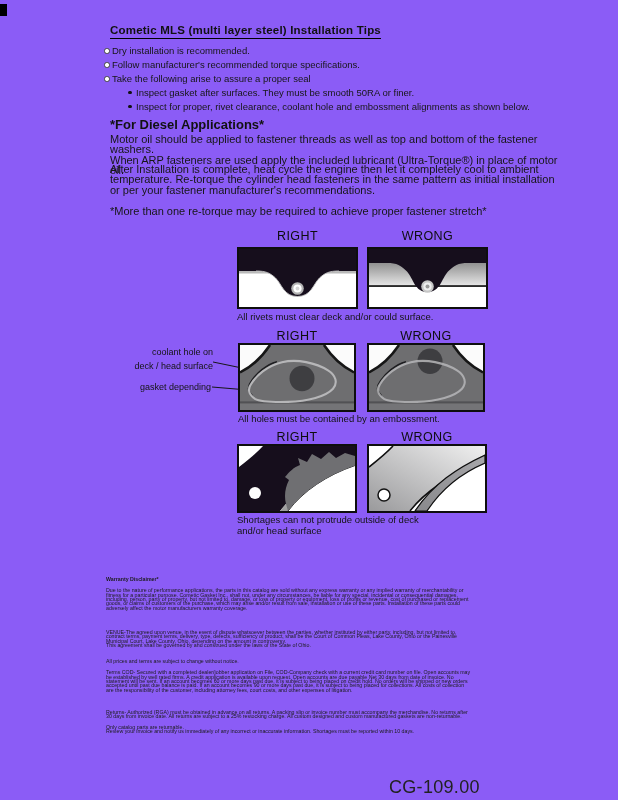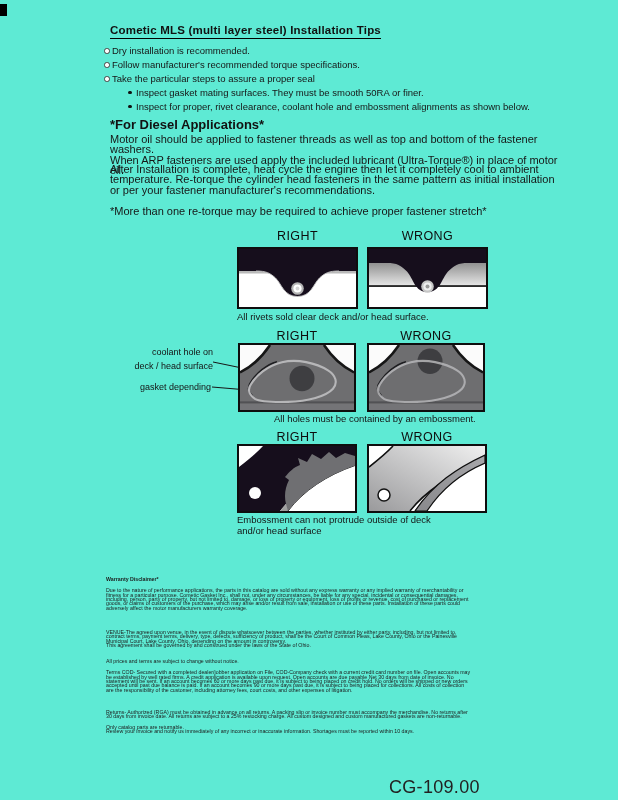--- a/index.html
+++ b/index.html
@@ -1,16 +1,16 @@
 <!DOCTYPE html>
 <html><head>
 <meta charset="utf-8">
 <style>
   html,body{margin:0;padding:0;background:#e8e8e8;}
-  .page{position:relative;width:618px;height:800px;background:#5eead4;overflow:hidden;
+  .page{position:relative;width:618px;height:800px;background:#8b5cf6;overflow:hidden;
         font-family:"Liberation Sans",sans-serif;color:#1a1a1a;margin:0 auto;}
   .abs{position:absolute;}
   .pre{white-space:pre-line;}
   
   .title{left:110px;top:24px;font-size:11.5px;font-weight:bold;letter-spacing:.2px;
          border-bottom:1.5px solid #000;padding-bottom:2px;color:#111;}
   
   .bullets{left:104px;top:44px;width:440px;font-size:9.5px;color:#161616;}
   .brow{position:relative;height:14px;line-height:14px;}
   .mark-o{position:absolute;left:0;top:4px;width:3.5px;height:3.5px;border:1px solid #444;
@@ -48,25 +48,25 @@
     <div class="brow">
       <span class="mark-o"></span>
       <span class="btext">Dry installation is recommended.</span>
     </div>
     <div class="brow">
       <span class="mark-o"></span>
       <span class="btext">Follow manufacturer's recommended torque specifications.</span>
     </div>
     <div class="brow">
       <span class="mark-o"></span>
-      <span class="btext">Take the particular steps to assure a proper seal</span>
+      <span class="btext">Take the following arise to assure a proper seal</span>
     </div>
     <div class="brow sub">
       <span class="mark-f"></span>
-      <span class="btext">Inspect gasket mating surfaces.  They must be smooth 50RA or finer.</span>
+      <span class="btext">Inspect gasket after surfaces.  They must be smooth 50RA or finer.</span>
     </div>
     <div class="brow sub">
       <span class="mark-f"></span>
       <span class="btext">Inspect for proper, rivet clearance, coolant hole and embossment alignments as shown below.</span>
     </div>
   </div>
 
   <div class="abs dhead">*For Diesel Applications*</div>
   <div class="abs body pre" style="left:110px;top:133.5px;">Motor oil should be applied to fastener threads as well as top and bottom of the fastener washers.
 When ARP fasteners are used apply the included lubricant (Ultra-Torque®) in place of motor oil.</div>
@@ -105,21 +105,21 @@
       <rect x="0" y="36.2" width="117" height="1.7" fill="#141414"></rect>
       <path d="M0,0 H117 V14 H99 C89,14 85,16.5 79,22.5 C72.5,29.5 71.5,43 58.5,43 C45.5,43 44.5,29.5 38,22.5 C32,16.5 28,14 18,14 H0 Z" fill="#160e1c"></path>
       <g>
         <circle cx="58.5" cy="37.5" r="6.3" fill="#c6c6c6"></circle>
         <circle cx="58.5" cy="37.5" r="4.1" fill="#efefef"></circle>
         <circle cx="58.5" cy="37.5" r="2" fill="#999999"></circle>
       </g>
     </svg>
   </div>
 
-  <div class="abs caption" style="left:237px;top:312px;">All rivets sold clear deck and/or head surface.</div>
+  <div class="abs caption" style="left:237px;top:312px;">All rivets must clear deck and/or could surface.</div>
 
   <div class="abs figlabel" style="left:238px;top:329px;width:118px;">RIGHT</div>
   <div class="abs figlabel" style="left:367px;top:329px;width:118px;">WRONG</div>
 
   <div class="abs annot pre" style="left:98px;top:344.5px;width:115px;">coolant hole on
 deck / head surface</div>
   <div class="abs annot" style="left:98px;top:380px;width:113px;">gasket depending</div>
 
   <svg class="abs" style="left:210px;top:358px;width:90px;height:37px;" viewBox="0 0 90 37">
     <line x1="3" y1="4" x2="85" y2="21" stroke="#161616" stroke-width="1"></line>
@@ -149,21 +149,21 @@
       <path d="M0,0 H30 C24,9 14,20 0,27 Z" fill="#fbfbfb"></path>
       <path d="M30,0 C24,9 14,20 0,27" fill="none" stroke="#161616" stroke-width="2.6"></path>
       <path d="M114,0 H84 C90,9 100,20 114,27 Z" fill="#fbfbfb"></path>
       <path d="M84,0 C90,9 100,20 114,27" fill="none" stroke="#161616" stroke-width="2.6"></path>
       <circle cx="61" cy="16" r="12.5" fill="#3e3e41"></circle>
       <path d="M12.5,50 C7.5,45.5 8,40 11.5,35.5 C16.5,28 26,19.5 37,16.5" fill="none" stroke="#1d1d20" stroke-width="1.7"></path>
       <path d="M15,53 C8.5,49 7.5,43.5 11,38.5 C16,30.5 27,20.5 42,17 C57,13.5 76,17.5 88,25 C96,30 98,37.5 93,43 C86,50.5 68,55.5 48,56 C35,56.3 21,56.5 15,53 Z" fill="none" stroke="#b6b6b8" stroke-width="2.1" opacity="0.85"></path>
     </svg>
   </div>
 
-  <div class="abs caption" style="left:238px;top:414px;margin-left:36px;">All holes must be contained by an embossment.</div>
+  <div class="abs caption" style="left:238px;top:414px;">All holes must be contained by an embossment.</div>
 
   <div class="abs figlabel" style="left:237px;top:430px;width:120px;">RIGHT</div>
   <div class="abs figlabel" style="left:367px;top:430px;width:120px;">WRONG</div>
 
   <div class="abs figbox" style="left:237px;top:444px;width:120px;height:69px;">
     <svg viewBox="0 0 116 65" preserveAspectRatio="none">
       <defs>
         <linearGradient id="r3sR" x1="0" y1="0" x2="0" y2="1">
           <stop offset="0" stop-color="#e0e0e0"></stop>
             <stop offset="1" stop-color="#9c9c9c"></stop>
@@ -192,21 +192,21 @@
       </defs>
       <rect x="0" y="0" width="116" height="65" fill="#ffffff"></rect>
       <path d="M0,65 V21 C9,14 17,7.5 24,0 H116 V13 C83,28 57,44 41,65 Z" fill="url(#r3sW)"></path>
       <path d="M24,0 C17,7.5 9,14 0,21" fill="none" stroke="#101010" stroke-width="1.6"></path>
       <path d="M116,13 C83,28 57,44 41,65" fill="none" stroke="#101010" stroke-width="1.6"></path>
       <path d="M116,9 C88,22 64,38 46,65 L58,65 C73,42 95,26 116,17 Z" fill="url(#r3dW)" stroke="#0e0e0e" stroke-width="1.2"></path>
       <circle cx="15" cy="49" r="6" fill="#ffffff" stroke="#131313" stroke-width="1.5"></circle>
     </svg>
   </div>
 
-  <div class="abs caption pre" style="left:237px;top:515px;">Embossment can not protrude outside of deck
+  <div class="abs caption pre" style="left:237px;top:515px;">Shortages can not protrude outside of deck
 and/or head surface</div>
 
   <div class="abs fp-scale">
     <div class="fp-inner">
       <div class="fp fp-b" style="top:4px;">Warranty Disclaimer*</div>
       <div class="fp pre" style="top:26px;">Due to the nature of performance applications, the parts in this catalog are sold without any express warranty or any implied warranty of merchantability or
 fitness for a particular purpose.  Cometic Gasket Inc., shall not, under any circumstances, be liable for any special, incidental or consequential damages,
 including, person, party or property, but not limited to, damage, or loss of property or equipment, loss of profits or revenue, cost of purchased or replacement
 goods, or claims of customers of the purchase, which may arise and/or result from sale, installation or use of these parts.  Installation of these parts could
 adversely affect the motor manufacturers warranty coverage.</div>

